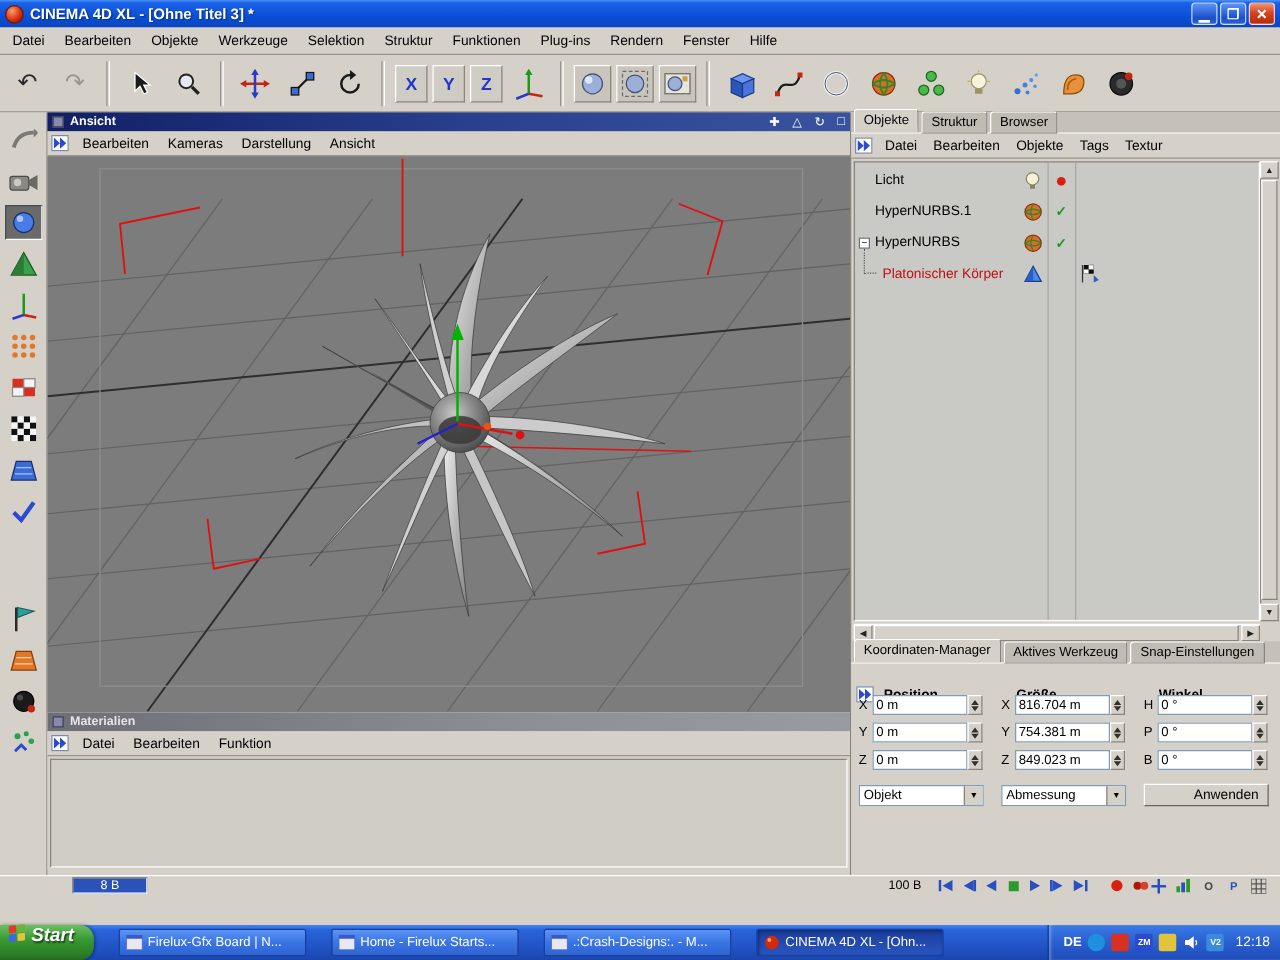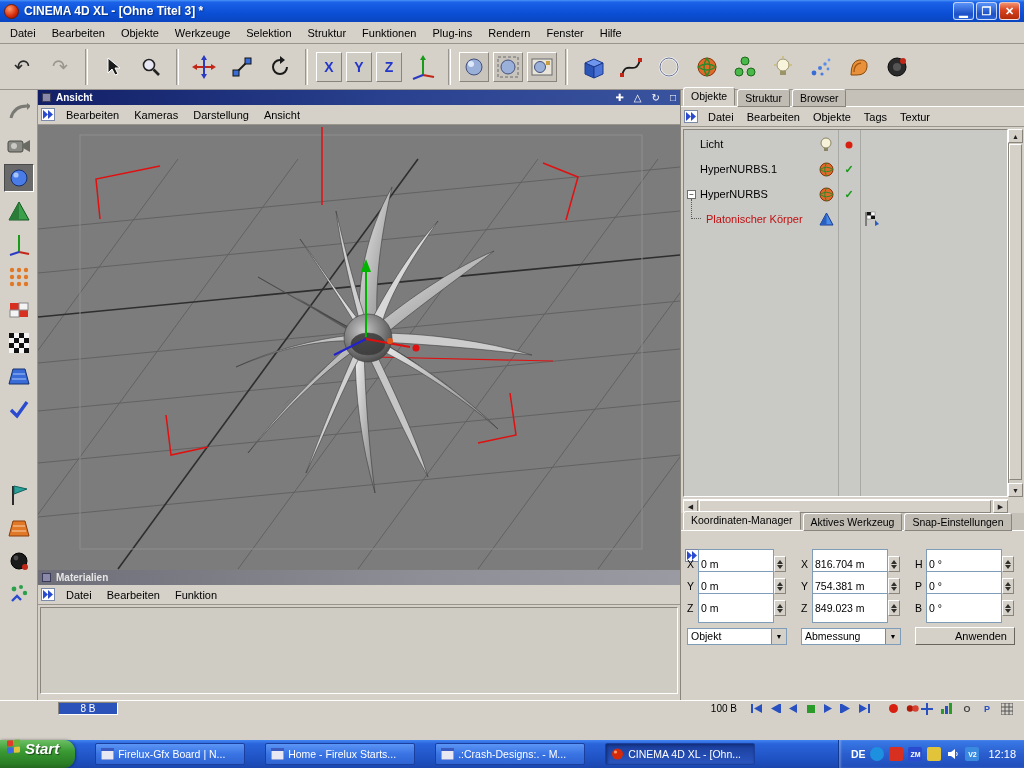--- a/index.html
+++ b/index.html
@@ -92,21 +92,21 @@
   
   .cm{position:absolute;left:0;top:423px;width:344px;height:187px;}
   .cm .tabs{height:18px;}
   .cmbody{position:relative;height:169px;background:#d5d1c9;}
   .cmhead{position:absolute;left:0;top:18px;width:100%;height:15px;font-weight:bold;}
   .cmh{position:absolute;top:1px;font-size:11px;}
   .cmrow{position:absolute;left:6px;height:18px;display:flex;align-items:center;}
   .cgroup{display:flex;align-items:center;width:100px;margin-right:14px;flex:none;}
   .clab{width:11px;font-size:10.5px;flex:none;}
   .cinput{width:76px;height:16px;border:1px solid #7f9db9;background:#fff;font-family:"Liberation Sans",sans-serif;
-    font-size:10.5px;padding:14px 2px;flex:none;}
+    font-size:10.5px;padding:0 2px;flex:none;}
   .spin{width:12px;height:16px;background:#d5d1c9;border:1px solid;border-color:#fff #8a857c #8a857c #fff;
     display:flex;flex-direction:column;align-items:center;justify-content:center;gap:1px;flex:none;}
   .spin i{width:0;height:0;border:3px solid transparent;}
   .spin .up{border-bottom:4px solid #30302c;margin-top:-2px;}
   .spin .dn{border-top:4px solid #30302c;margin-bottom:-2px;}
   .combo{display:flex;align-items:center;width:100px;height:17px;border:1px solid #7f9db9;background:#fff;flex:none;margin-right:14px;}
   .combo .ctext{flex:1;padding:0 3px;font-size:10.5px;white-space:nowrap;overflow:hidden;}
   .combo .carr{width:15px;height:15px;background:#d5d1c9;border-left:1px solid #8a857c;display:flex;
     align-items:center;justify-content:center;font-size:7px;}
   .applybtn{width:100px;height:18px;background:#d5d1c9;border:1px solid;border-color:#fff #6a655c #6a655c #fff;

